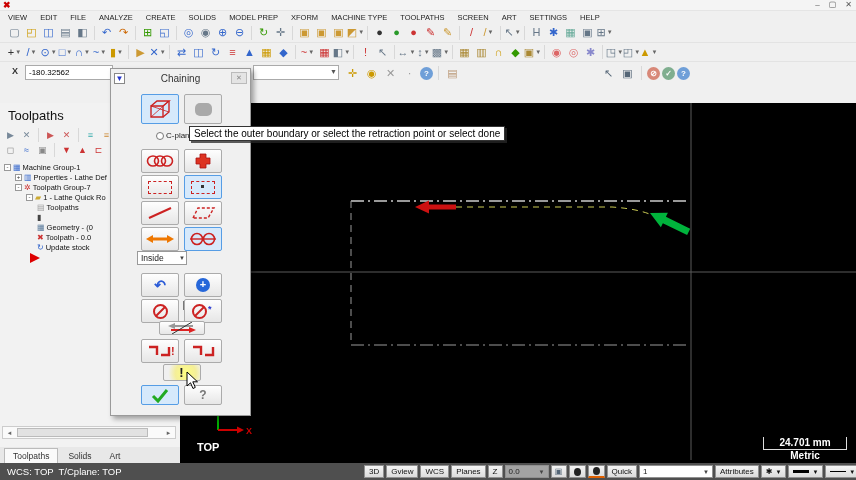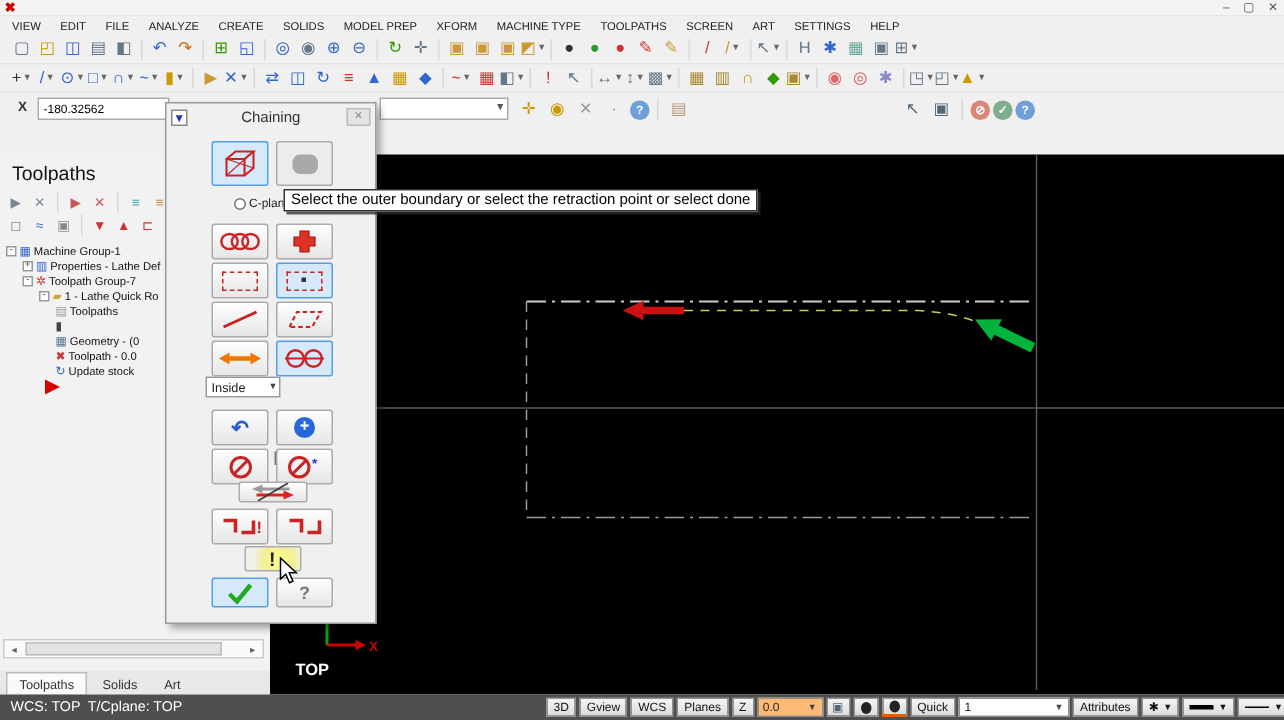--- a/index.html
+++ b/index.html
@@ -62,21 +62,21 @@
   #scale-top { font-size:10px; font-weight:bold; border-left:1px solid #ddd; border-right:1px solid #ddd; border-bottom:1px solid #ddd; padding-bottom:1px; }
   #scale-unit { font-size:10px; font-weight:bold; }
 
   
   #bottom-bar { position:absolute; left:0; top:463px; width:856px; height:17px; background:#4f4f4f; }
   #wcs-text { position:absolute; left:7px; top:3px; font-size:9.5px; color:#fff; white-space:pre; }
   #bottom-controls { position:absolute; left:364px; top:1px; display:flex; align-items:center; gap:2px; height:15px; }
   .bbtn { height:13px; background:linear-gradient(#f4f4f4,#dcdcdc); border:1px solid #909090; font-size:8px; color:#111; display:inline-flex; align-items:center; justify-content:center; padding:0 4px; }
   .bfield { height:13px; border:1px solid #909090; background:#fff; font-size:8px; display:inline-flex; align-items:center; padding:0 3px; position:relative;}
   .bfield .arr { margin-left:auto; font-size:6px; color:#444; }
-  #z-field { background:#fdba74; width:44px; }
+  #z-field { background:#a3a3a3; width:44px; }
   #level-field { width:74px; }
   .lw-sample { width:16px; height:3px; background:#000; margin-right:3px;}
   .ls-sample { width:16px; height:1px; background:#000; margin-right:3px;}
   .swatch-dot { width:8px; height:8px; border-radius:50%; background:#222; }
   #swatch2 { border-bottom:2px solid #e06000; }
 
   
   #chaining-dialog { position:absolute; left:110px; top:68px; width:141px; height:348px; background:#f0f0f0; border:1px solid #9a9a9a; box-shadow:3px 3px 5px rgba(0,0,0,0.35); z-index:20; }
   #dlg-titlebar { position:relative; height:18px; display:flex; align-items:center; }
   #dlg-icon { width:11px; height:11px; border:1px solid #888; background:#fff; color:#23c; font-size:8px; line-height:9px; text-align:center; margin-left:3px; }
@@ -548,20 +548,24 @@
 
     <g>
       <line x1="38" y1="300" x2="38" y2="327" stroke="#00aa00" stroke-width="2"></line>
       <polygon points="38,294 34.5,301 41.5,301" fill="#00aa00"></polygon>
       <line x1="38" y1="327" x2="59" y2="327" stroke="#cc0000" stroke-width="2"></line>
       <polygon points="64,327 57,323.5 57,330.5" fill="#cc0000"></polygon>
       <text x="66" y="331" fill="#cc0000" font-size="9" font-weight="bold" font-family="Liberation Sans, sans-serif">X</text>
     </g>
   </svg>
   <div id="view-label">TOP</div>
+  <div id="scale-box">
+    <div id="scale-top">24.701 mm</div>
+    <div id="scale-unit">Metric</div>
+  </div>
 </div>
 
 <div id="bottom-bar">
   <span id="wcs-text">WCS: TOP  T/Cplane: TOP</span>
   <div id="bottom-controls">
     <span class="bbtn">3D</span>
     <span class="bbtn">Gview</span>
     <span class="bbtn">WCS</span>
     <span class="bbtn">Planes</span>
     <span class="bbtn">Z</span>

